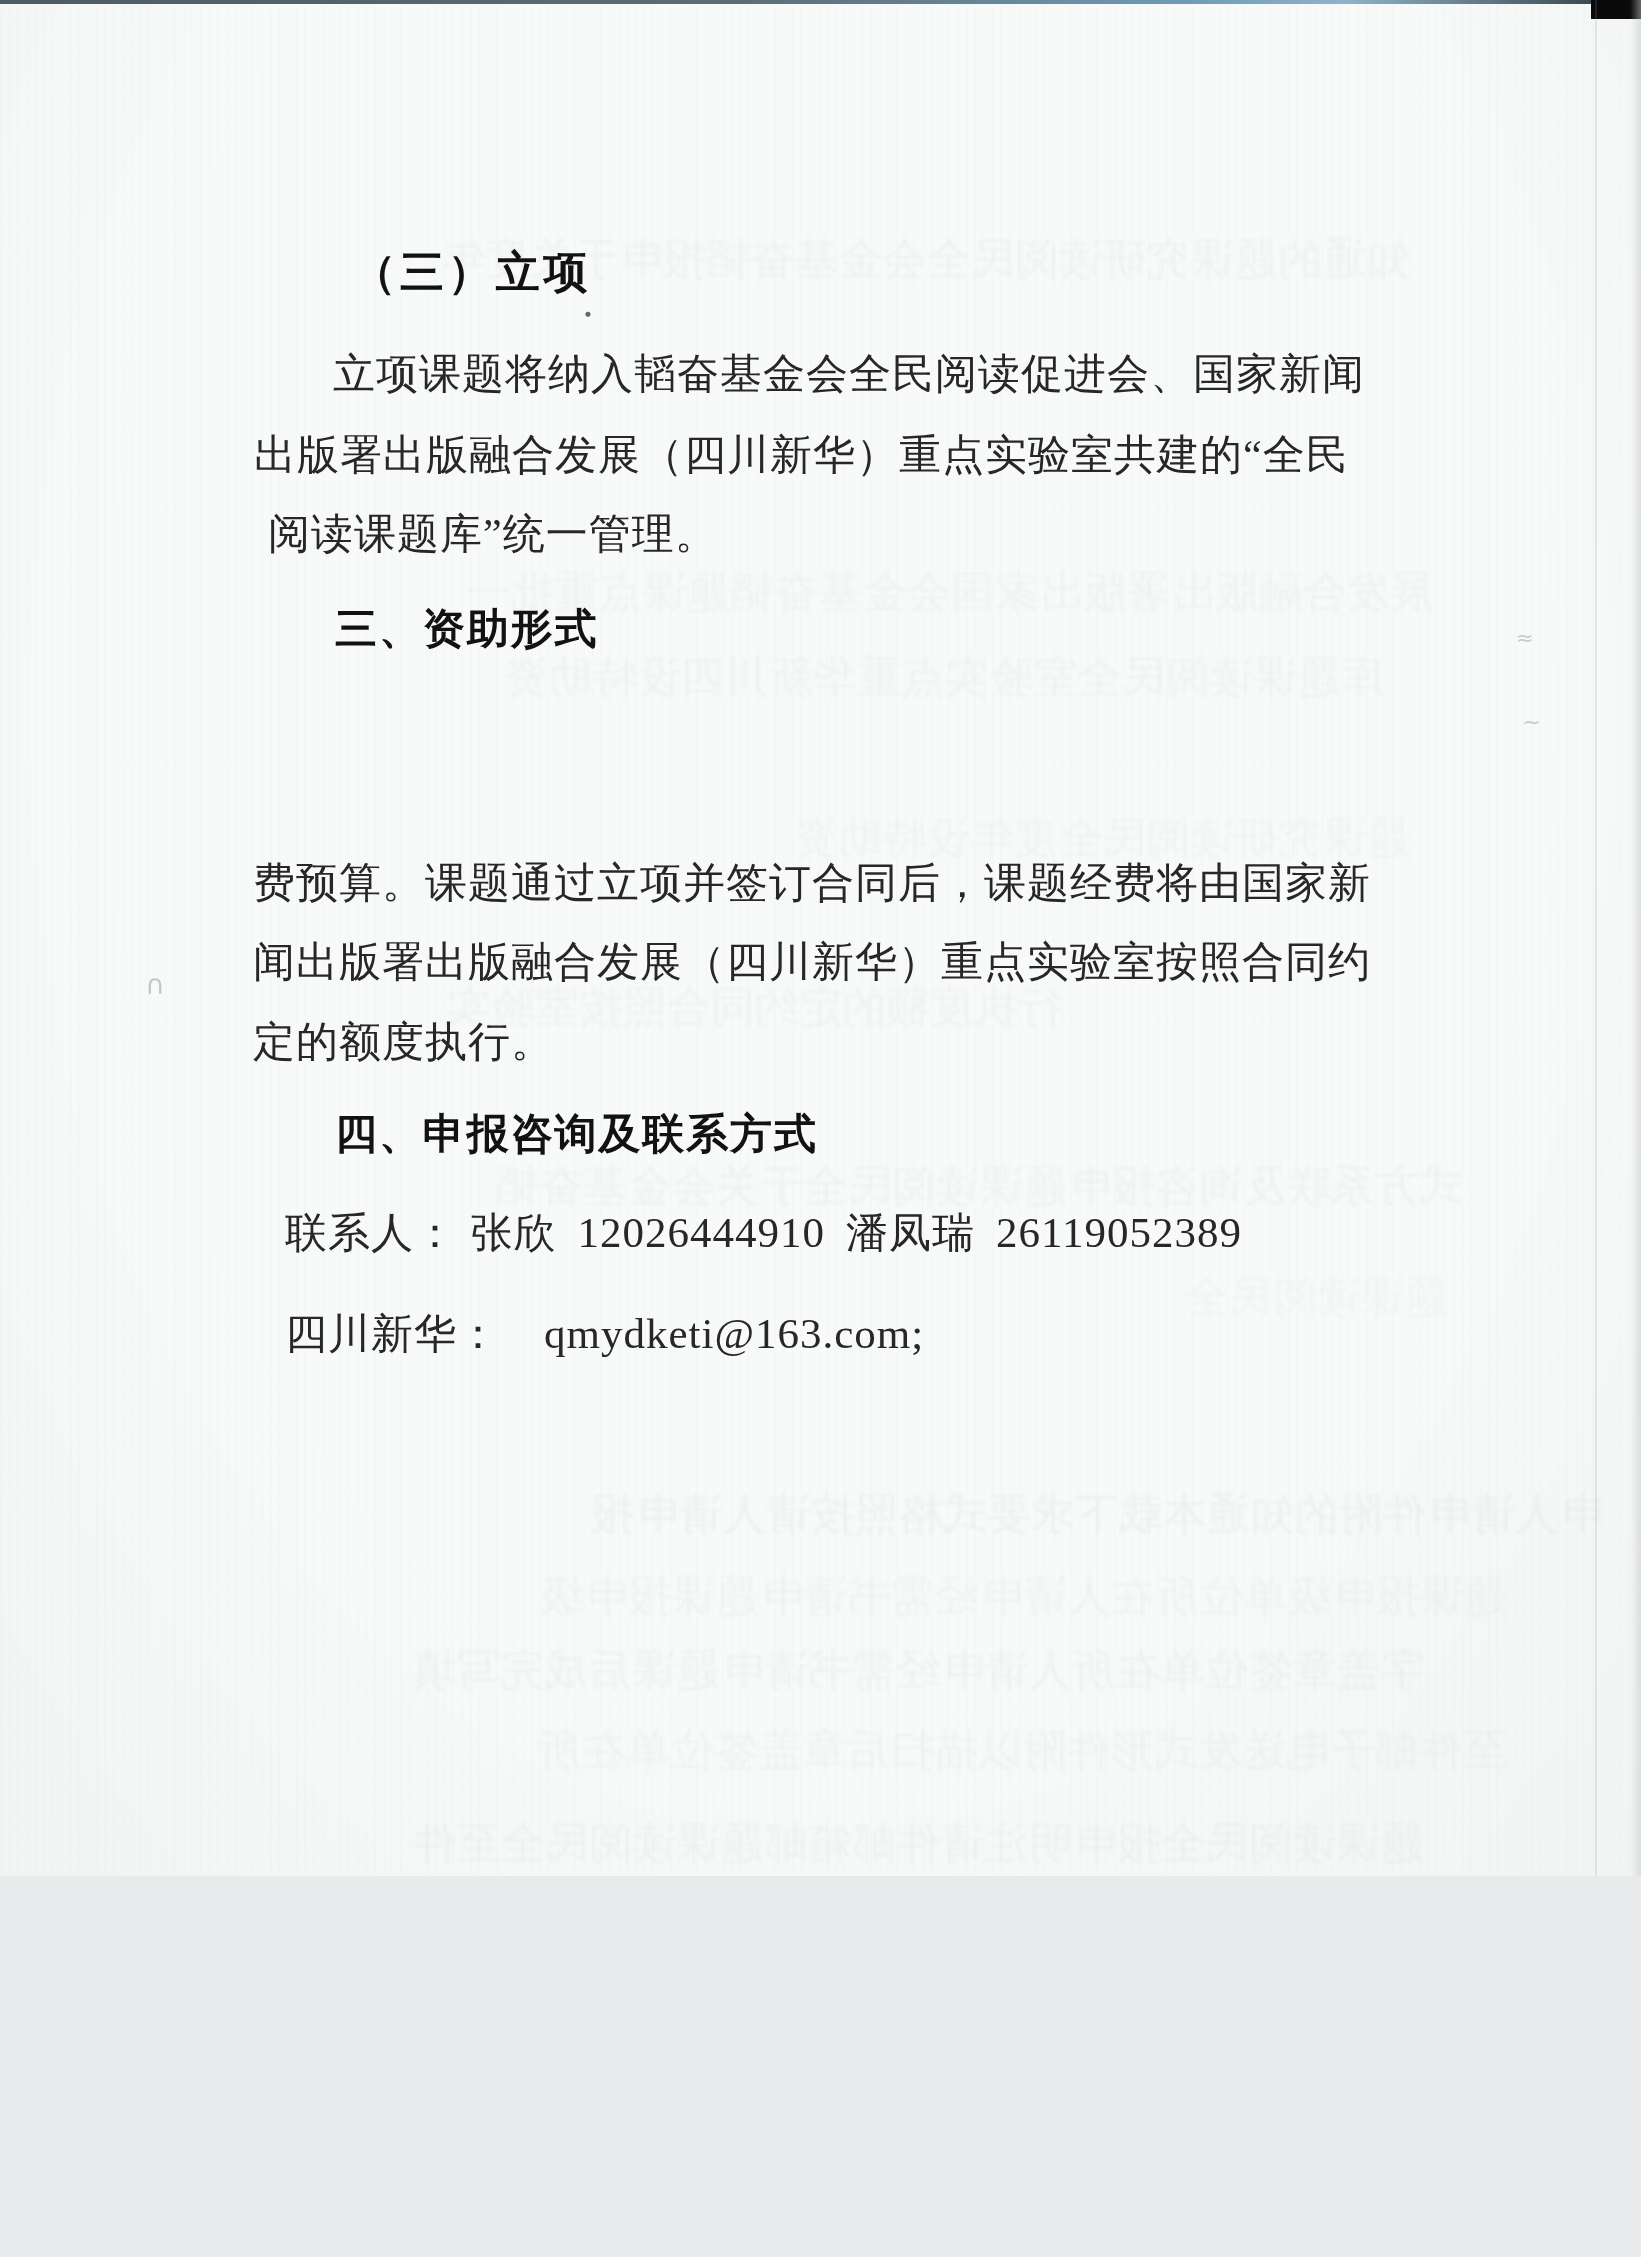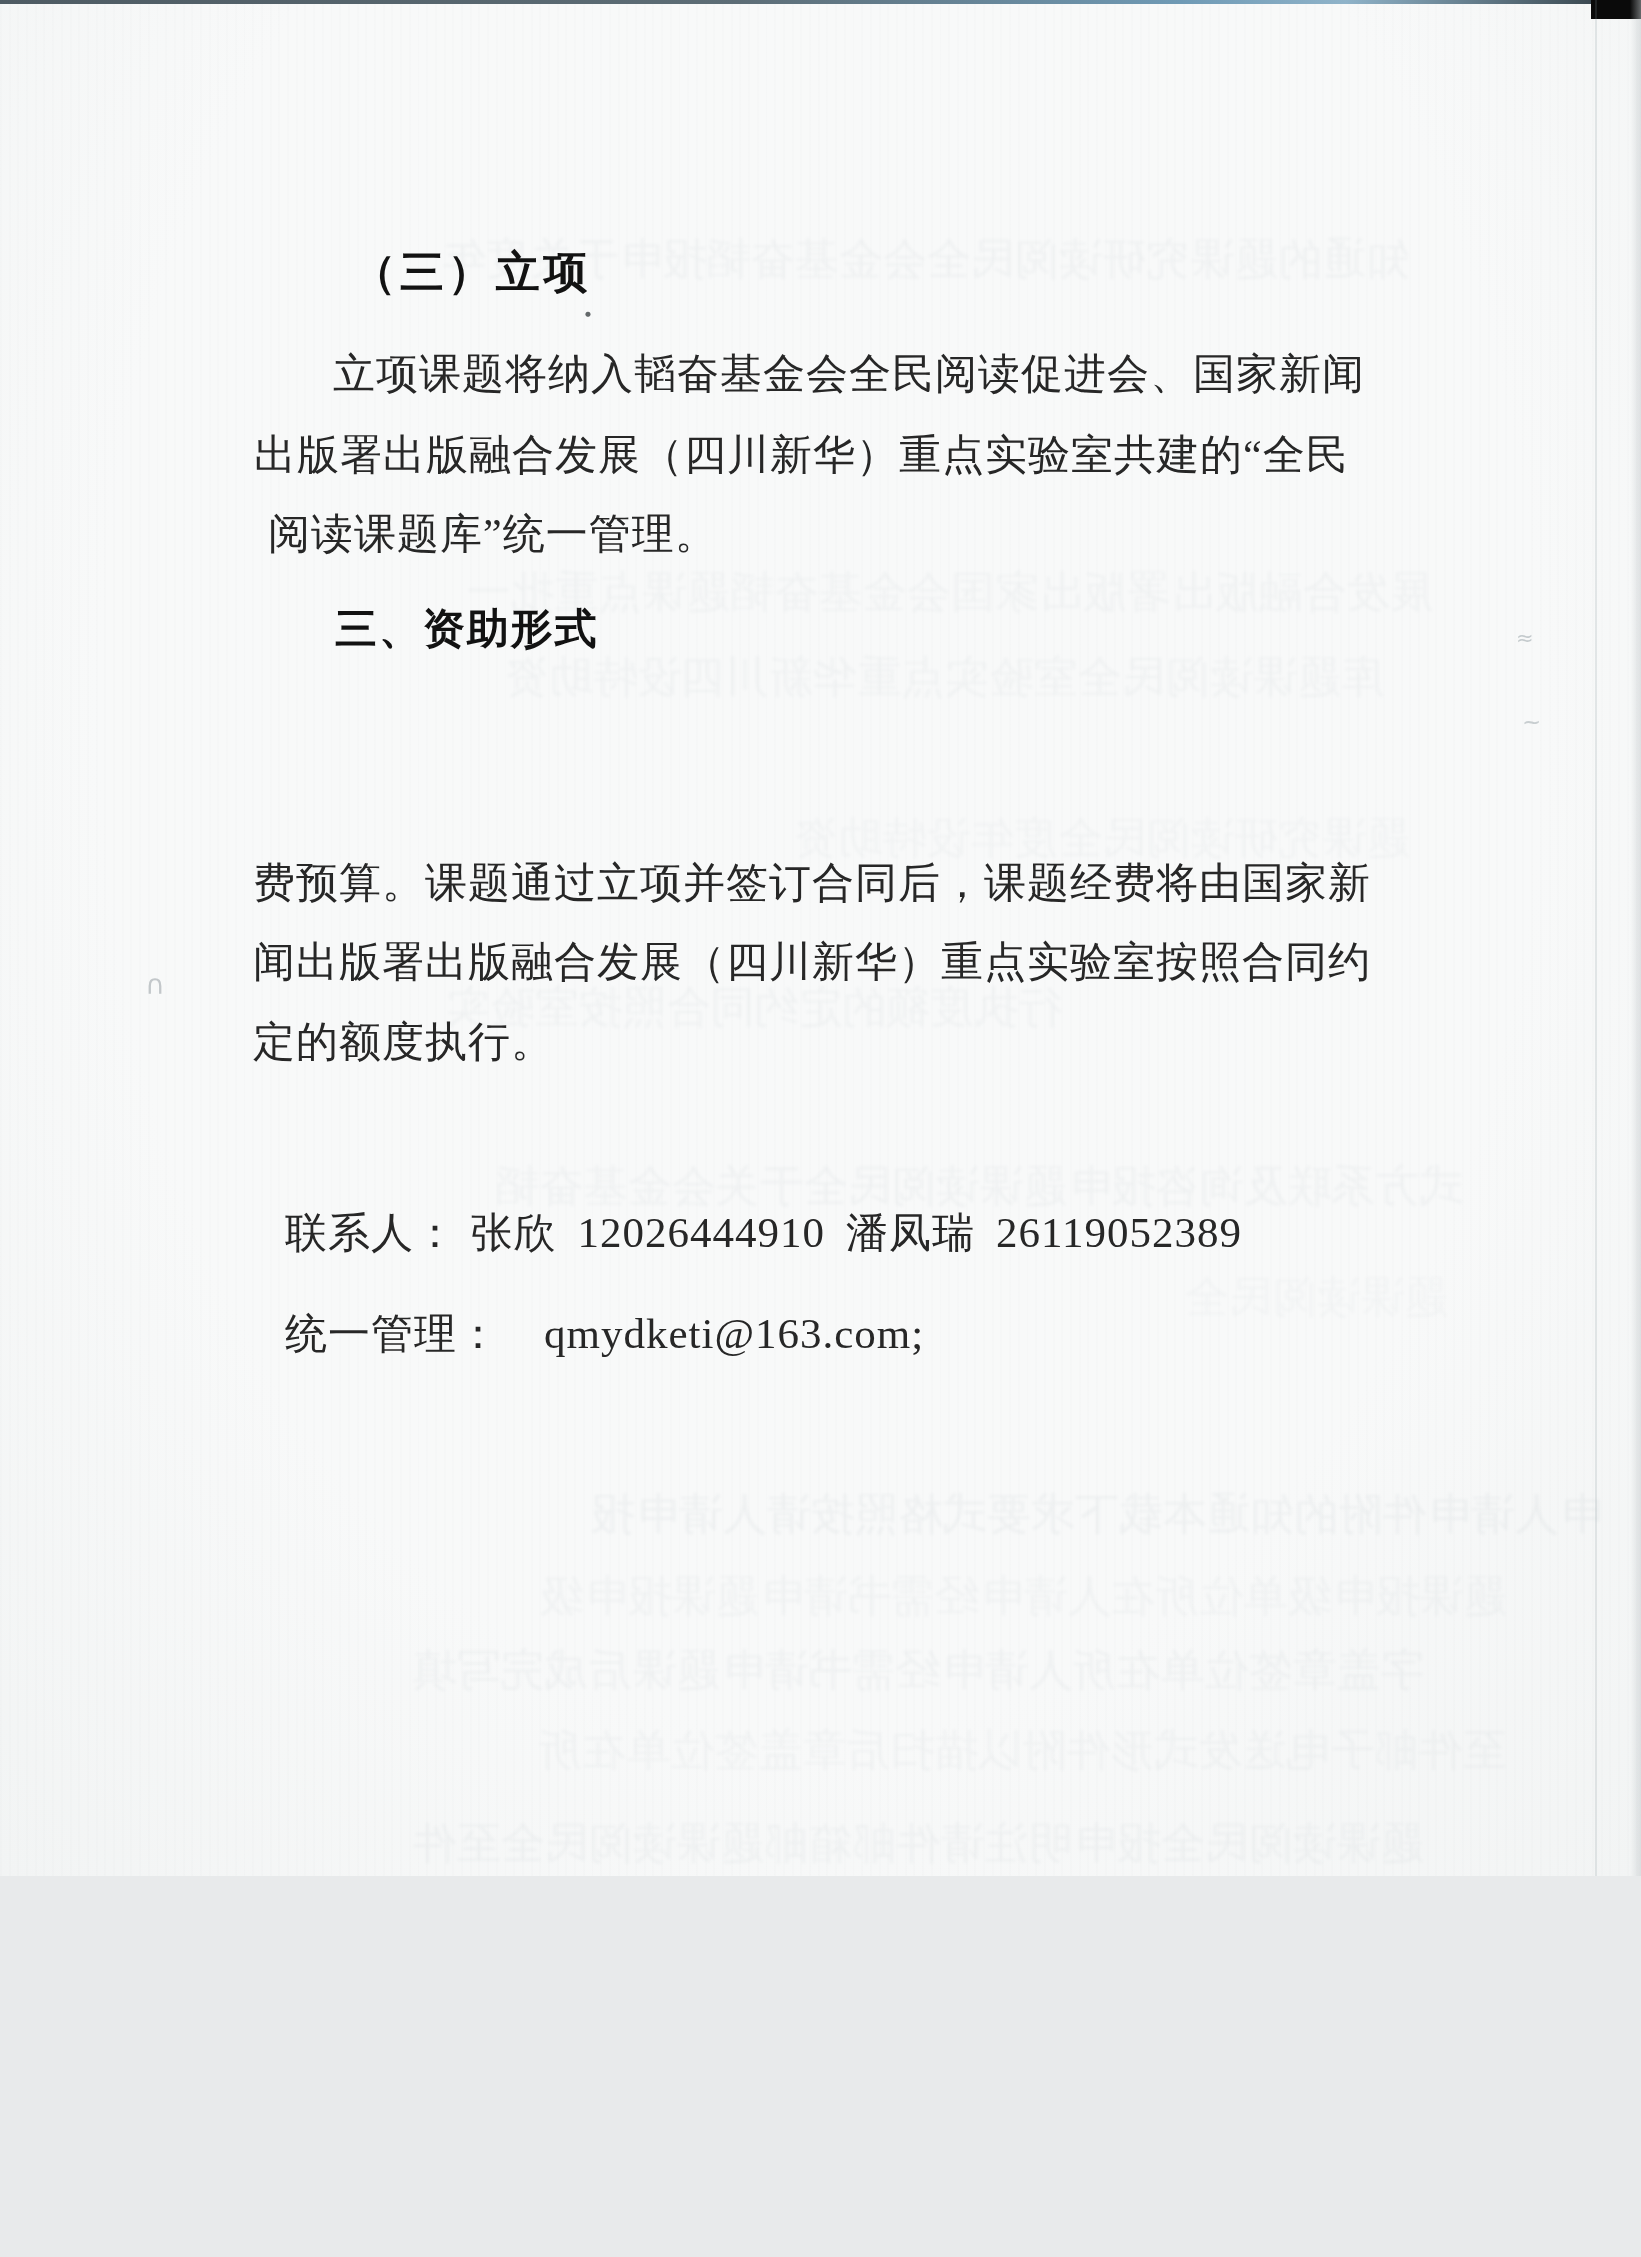--- a/index.html
+++ b/index.html
@@ -76,27 +76,28 @@
   <div class="line" style="left:333px;top:350px;">立项课题将纳入韬奋基金会全民阅读促进会、国家新闻</div>
   <div class="line" style="left:254px;top:431px;">出版署出版融合发展（四川新华）重点实验室共建的“全民</div>
   <div class="line" style="left:268px;top:510px;">阅读课题库”统一管理。</div>
 
   <div class="line hei-heading" style="left:335px;top:604px;">三、资助形式</div>
 
   <div class="line" style="left:253px;top:859px;">费预算。课题通过立项并签订合同后，课题经费将由国家新</div>
   <div class="line" style="left:253px;top:1018px;">定的额度执行。</div>
   <div class="line" style="left:253px;top:938px;">闻出版署出版融合发展（四川新华）重点实验室按照合同约</div>
 
+  <div class="line hei-heading" style="left:335px;top:1109px;">四、申报咨询及联系方式</div>
 
   <div class="line" style="left:285px;top:1208px;">
     <span>联系人：</span><span class="gap-sm"></span><span>张欣</span><span class="gap-md"></span><span class="latin">12026444910</span><span class="gap-md"></span><span>潘凤瑞</span><span class="gap-md"></span><span class="latin">26119052389</span>
   </div>
 
   <div class="line" style="left:285px;top:1309px;">
-    <span>统一管理：</span><span class="gap-lg"></span><span class="latin">qmydketi@163.com;</span>
+    <span>四川新华：</span><span class="gap-lg"></span><span class="latin">qmydketi@163.com;</span>
   </div>
 
   <div class="edge-top"></div>
   <div class="edge-top-corner"></div>
   <div class="edge-right-hairline"></div>
   <div class="edge-right-strip"></div>
   <div class="edge-bottom"></div>
   <div class="edge-bottom-nub"></div>
 
 <span class="artifact" style="left: 585px; top: 311px; font-size: 6.8px; color: rgb(63, 68, 71); opacity: 0.8;">●</span>

